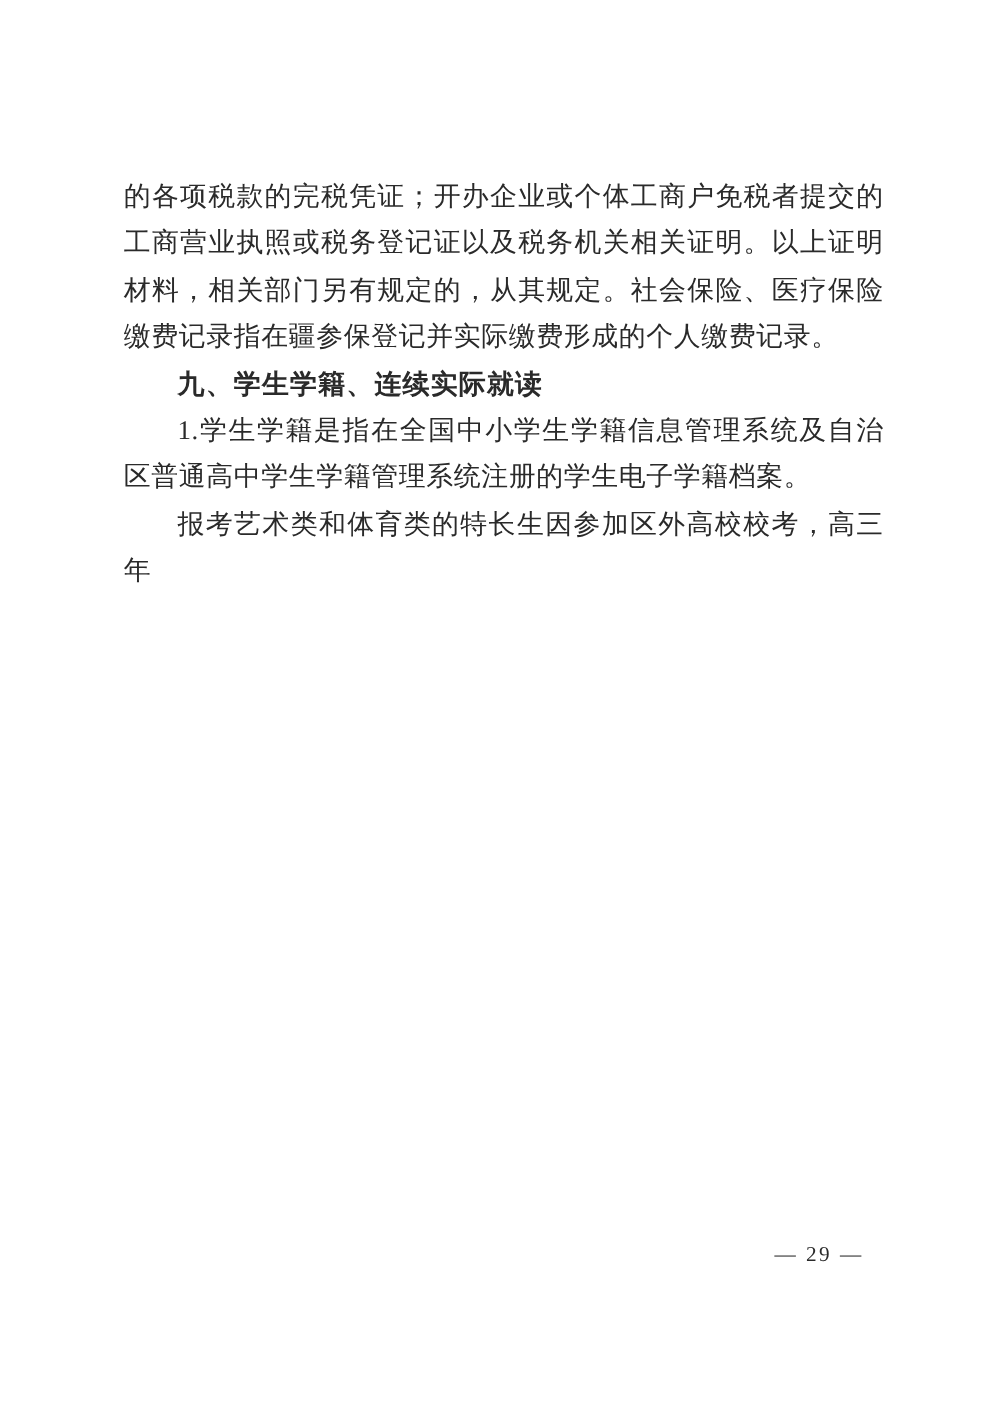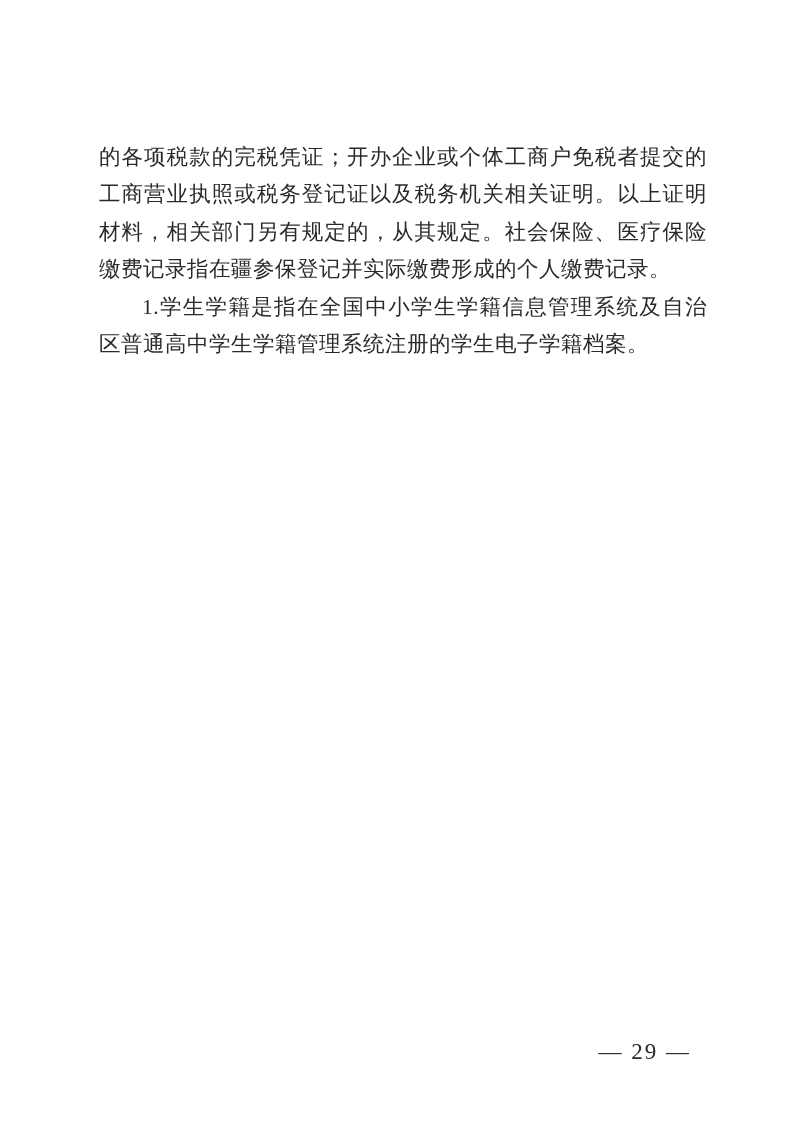--- a/index.html
+++ b/index.html
@@ -44,34 +44,36 @@
     text-indent: 0;
   }
   .section-heading {
     font-family: "Liberation Sans", sans-serif;
     font-weight: bold;
     text-indent: 2em;
     letter-spacing: 1px;
   }
   .footer {
     position: absolute;
-    top: 1040px;
+    top: 992px;
     right: 102px;
-    font-size: 23px;
+    font-size: 17px;
     line-height: 24px;
     color: #2a2a2a;
     letter-spacing: 2px;
     font-family: "Liberation Serif", serif;
   }
 </style>
 </head>
 <body>
 
 <div class="page">
 
   <div class="content">
     <p class="para-noindent">的各项税款的完税凭证；开办企业或个体工商户免税者提交的工商营业执照或税务登记证以及税务机关相关证明。以上证明材料，相关部门另有规定的，从其规定。社会保险、医疗保险缴费记录指在疆参保登记并实际缴费形成的个人缴费记录。</p>
+    <p class="section-heading">九、学生学籍、连续实际就读</p>
     <p class="para-indent">1.学生学籍是指在全国中小学生学籍信息管理系统及自治区普通高中学生学籍管理系统注册的学生电子学籍档案。</p>
+    <p class="para-indent">报考艺术类和体育类的特长生因参加区外高校校考，高三年</p>
   </div>
 
   <div class="footer">— 29 —</div>
 
 </div>
 
 </body></html>

